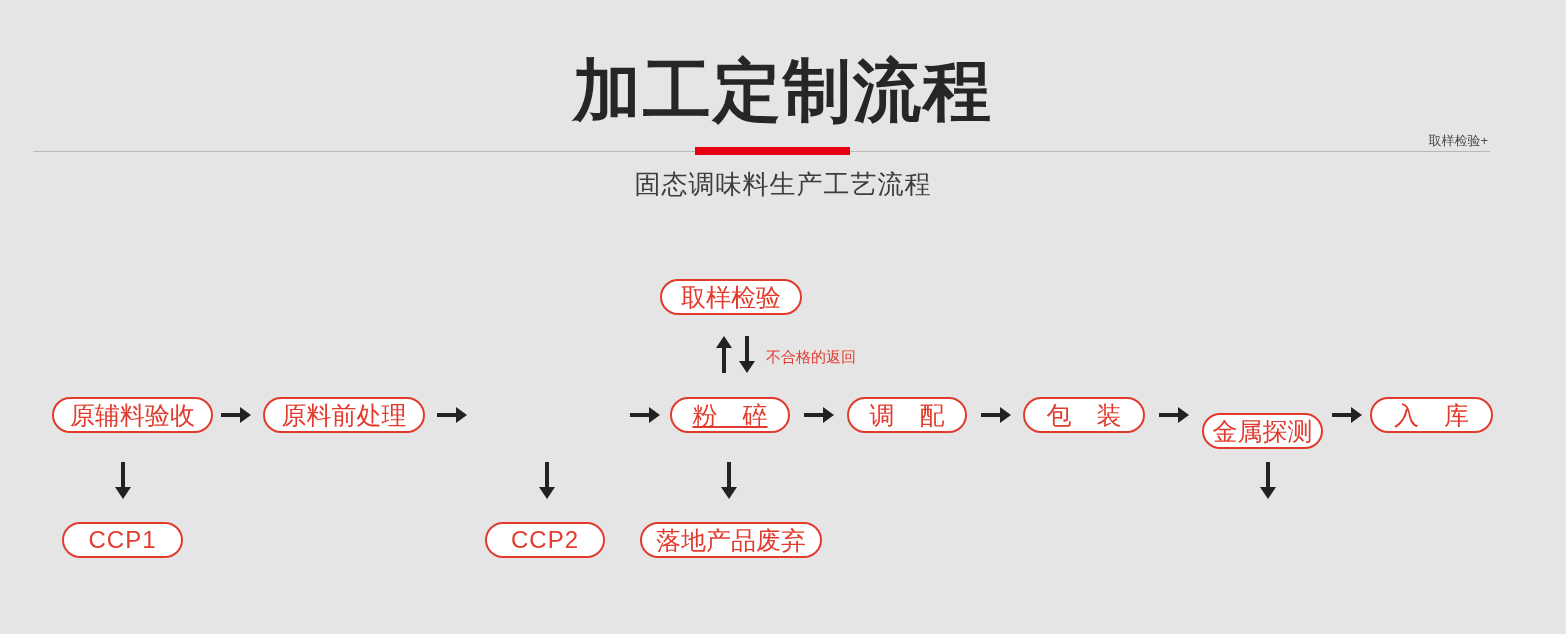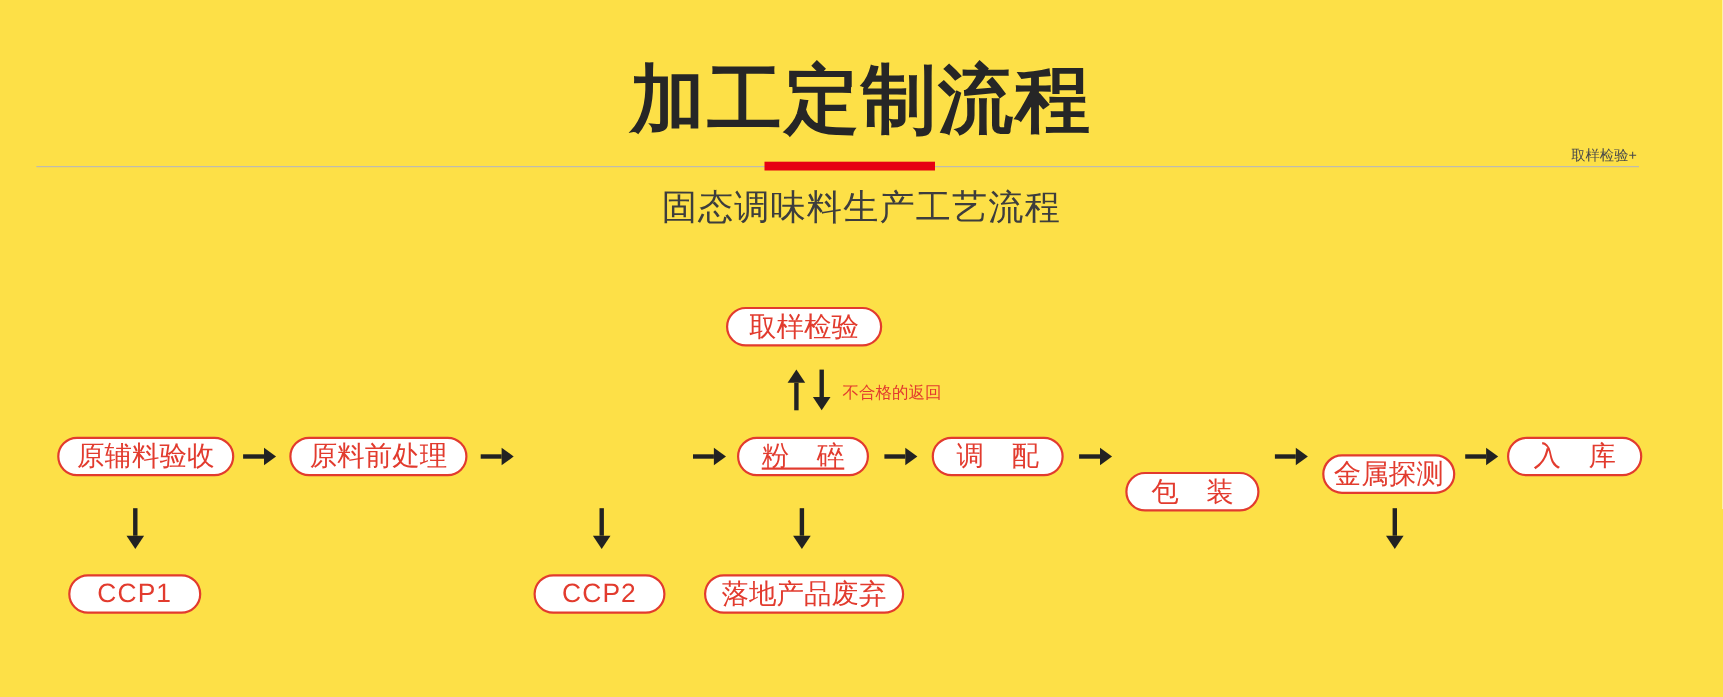--- a/index.html
+++ b/index.html
@@ -1,53 +1,53 @@
 <!DOCTYPE html>
 <html style="--accent: #e60012; --flow: #e23b2e; --arrow: #222222;"><head>
 <meta charset="utf-8">
 <style>
   html,body{margin:0;padding:0;background:#ffffff;}
   body{font-family:"Liberation Sans","DejaVu Sans",sans-serif;}
-  .page{position:relative;width:1566px;height:634px;background:#fde047;overflow:hidden;}
+  .page{position:relative;width:1566px;height:634px;background:#e5e5e5;overflow:hidden;}
 
   
   .title{
     position:absolute;top:54px;left:0;right:0;text-align:center;
     font-family:"Liberation Serif","DejaVu Serif",serif;
     font-size:68px;font-weight:700;color:#262626;letter-spacing:2px;line-height:1.1;
   }
   .view-more{
     position:absolute;top:132px;right:78px;font-size:13px;color:#4a4a4a;
     text-decoration:none;cursor:pointer;
   }
   .hairline{position:absolute;top:151px;left:33px;width:1457px;height:1px;background:#b9b9b9;}
   .accent-bar{position:absolute;top:147px;left:695px;width:155px;height:8px;background:var(--accent,#e60012);}
   .subtitle{
     position:absolute;top:167px;left:0;right:0;text-align:center;
     font-family:"Liberation Serif","DejaVu Serif",serif;
-    font-size:32px;color:#3d3d3d;letter-spacing:1px;
+    font-size:26px;color:#3d3d3d;letter-spacing:1px;
   }
 
   
   .pill{
     position:absolute;height:36px;box-sizing:border-box;
     border:2px solid var(--flow,#e23b2e);border-radius:18px;
     color:var(--flow,#e23b2e);font-size:25px;line-height:1;
     display:flex;align-items:center;justify-content:center;background:#fff;
   }
   .pill.latin{font-size:24px;letter-spacing:1px;}
 
   
   .n-sampling{left:660px;top:279px;width:142px;}
   .s0{left:52px;top:397px;width:161px;}
   .s1{left:263px;top:397px;width:162px;}
   .s2{left:478px;top:397px;width:140px;}
   .s3{left:670px;top:397px;width:120px;text-decoration:underline;}
   .s4{left:847px;top:397px;width:120px;}
-  .s5{left:1023px;top:397px;width:122px;margin-top:32px;}
+  .s5{left:1023px;top:397px;width:122px;}
   .s6{left:1202px;top:413px;width:121px;}
   .s7{left:1370px;top:397px;width:123px;}
   .c0{left:62px;top:522px;width:121px;}
   .c1{left:485px;top:522px;width:120px;}
   .c2{left:640px;top:522px;width:182px;}
   .c3{left:1202px;top:522px;width:121px;}
 
   .return-note{
     position:absolute;left:766px;top:348px;font-size:15px;color:var(--flow,#e23b2e);
   }

